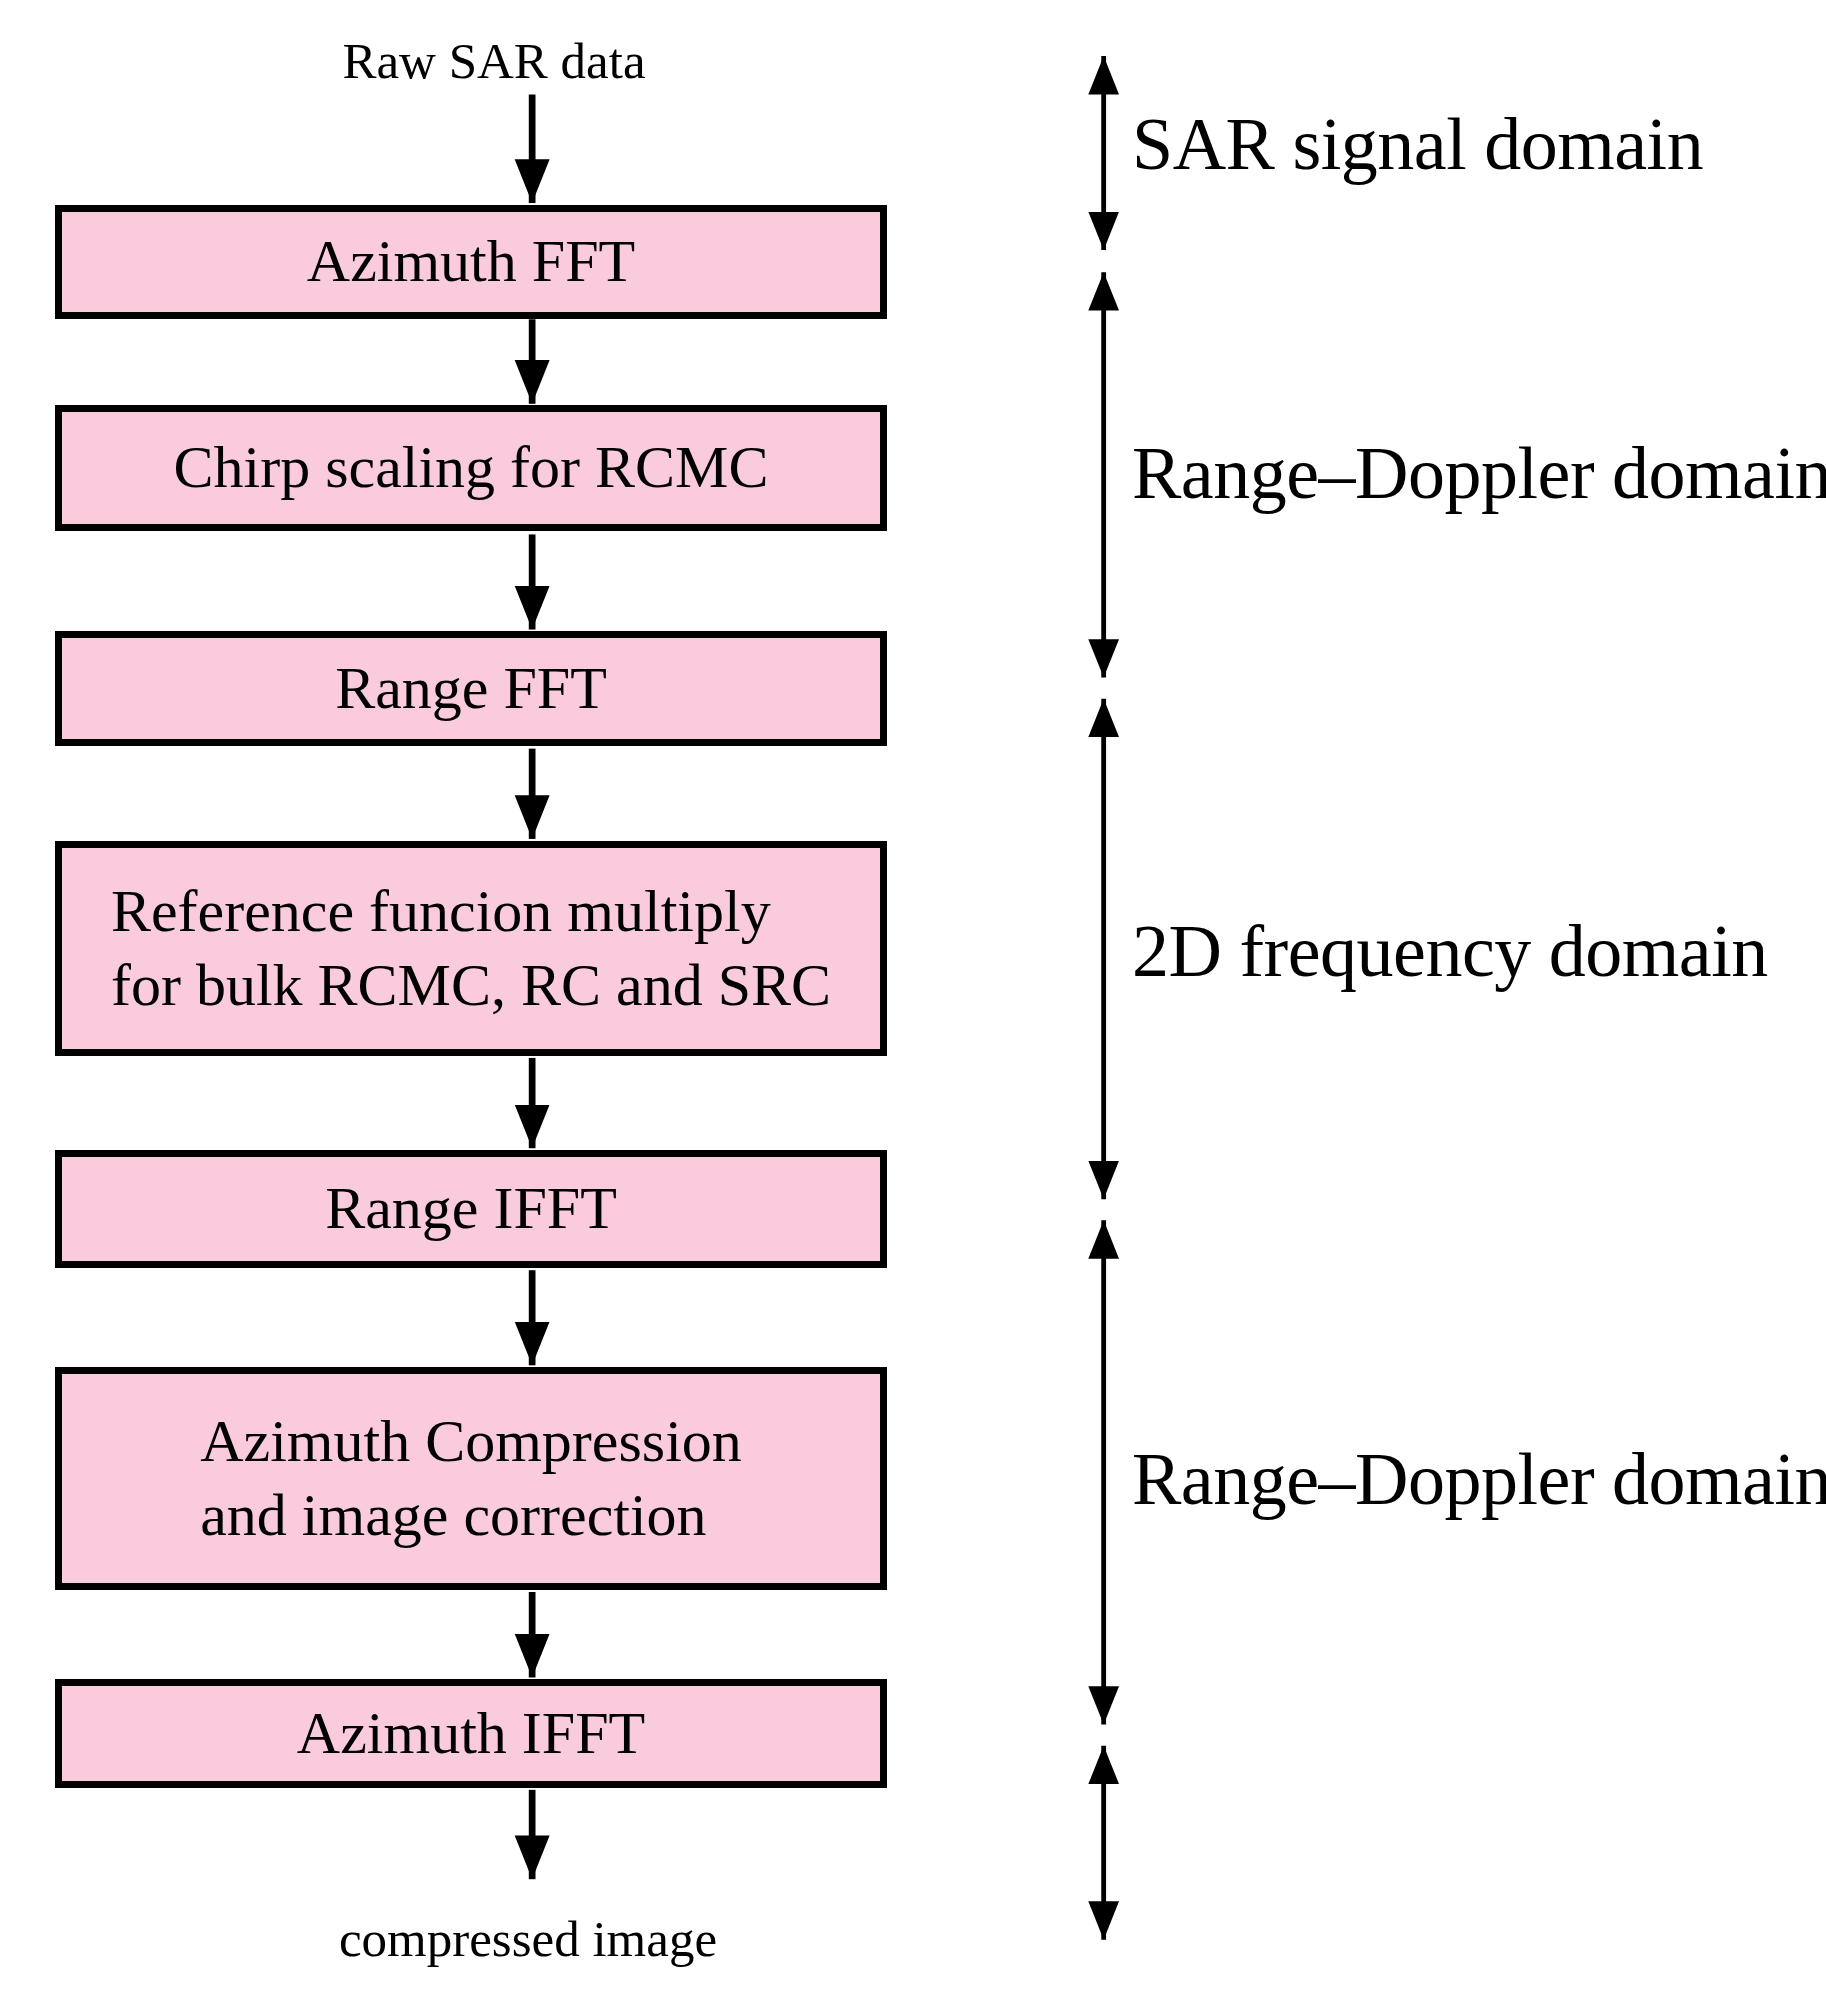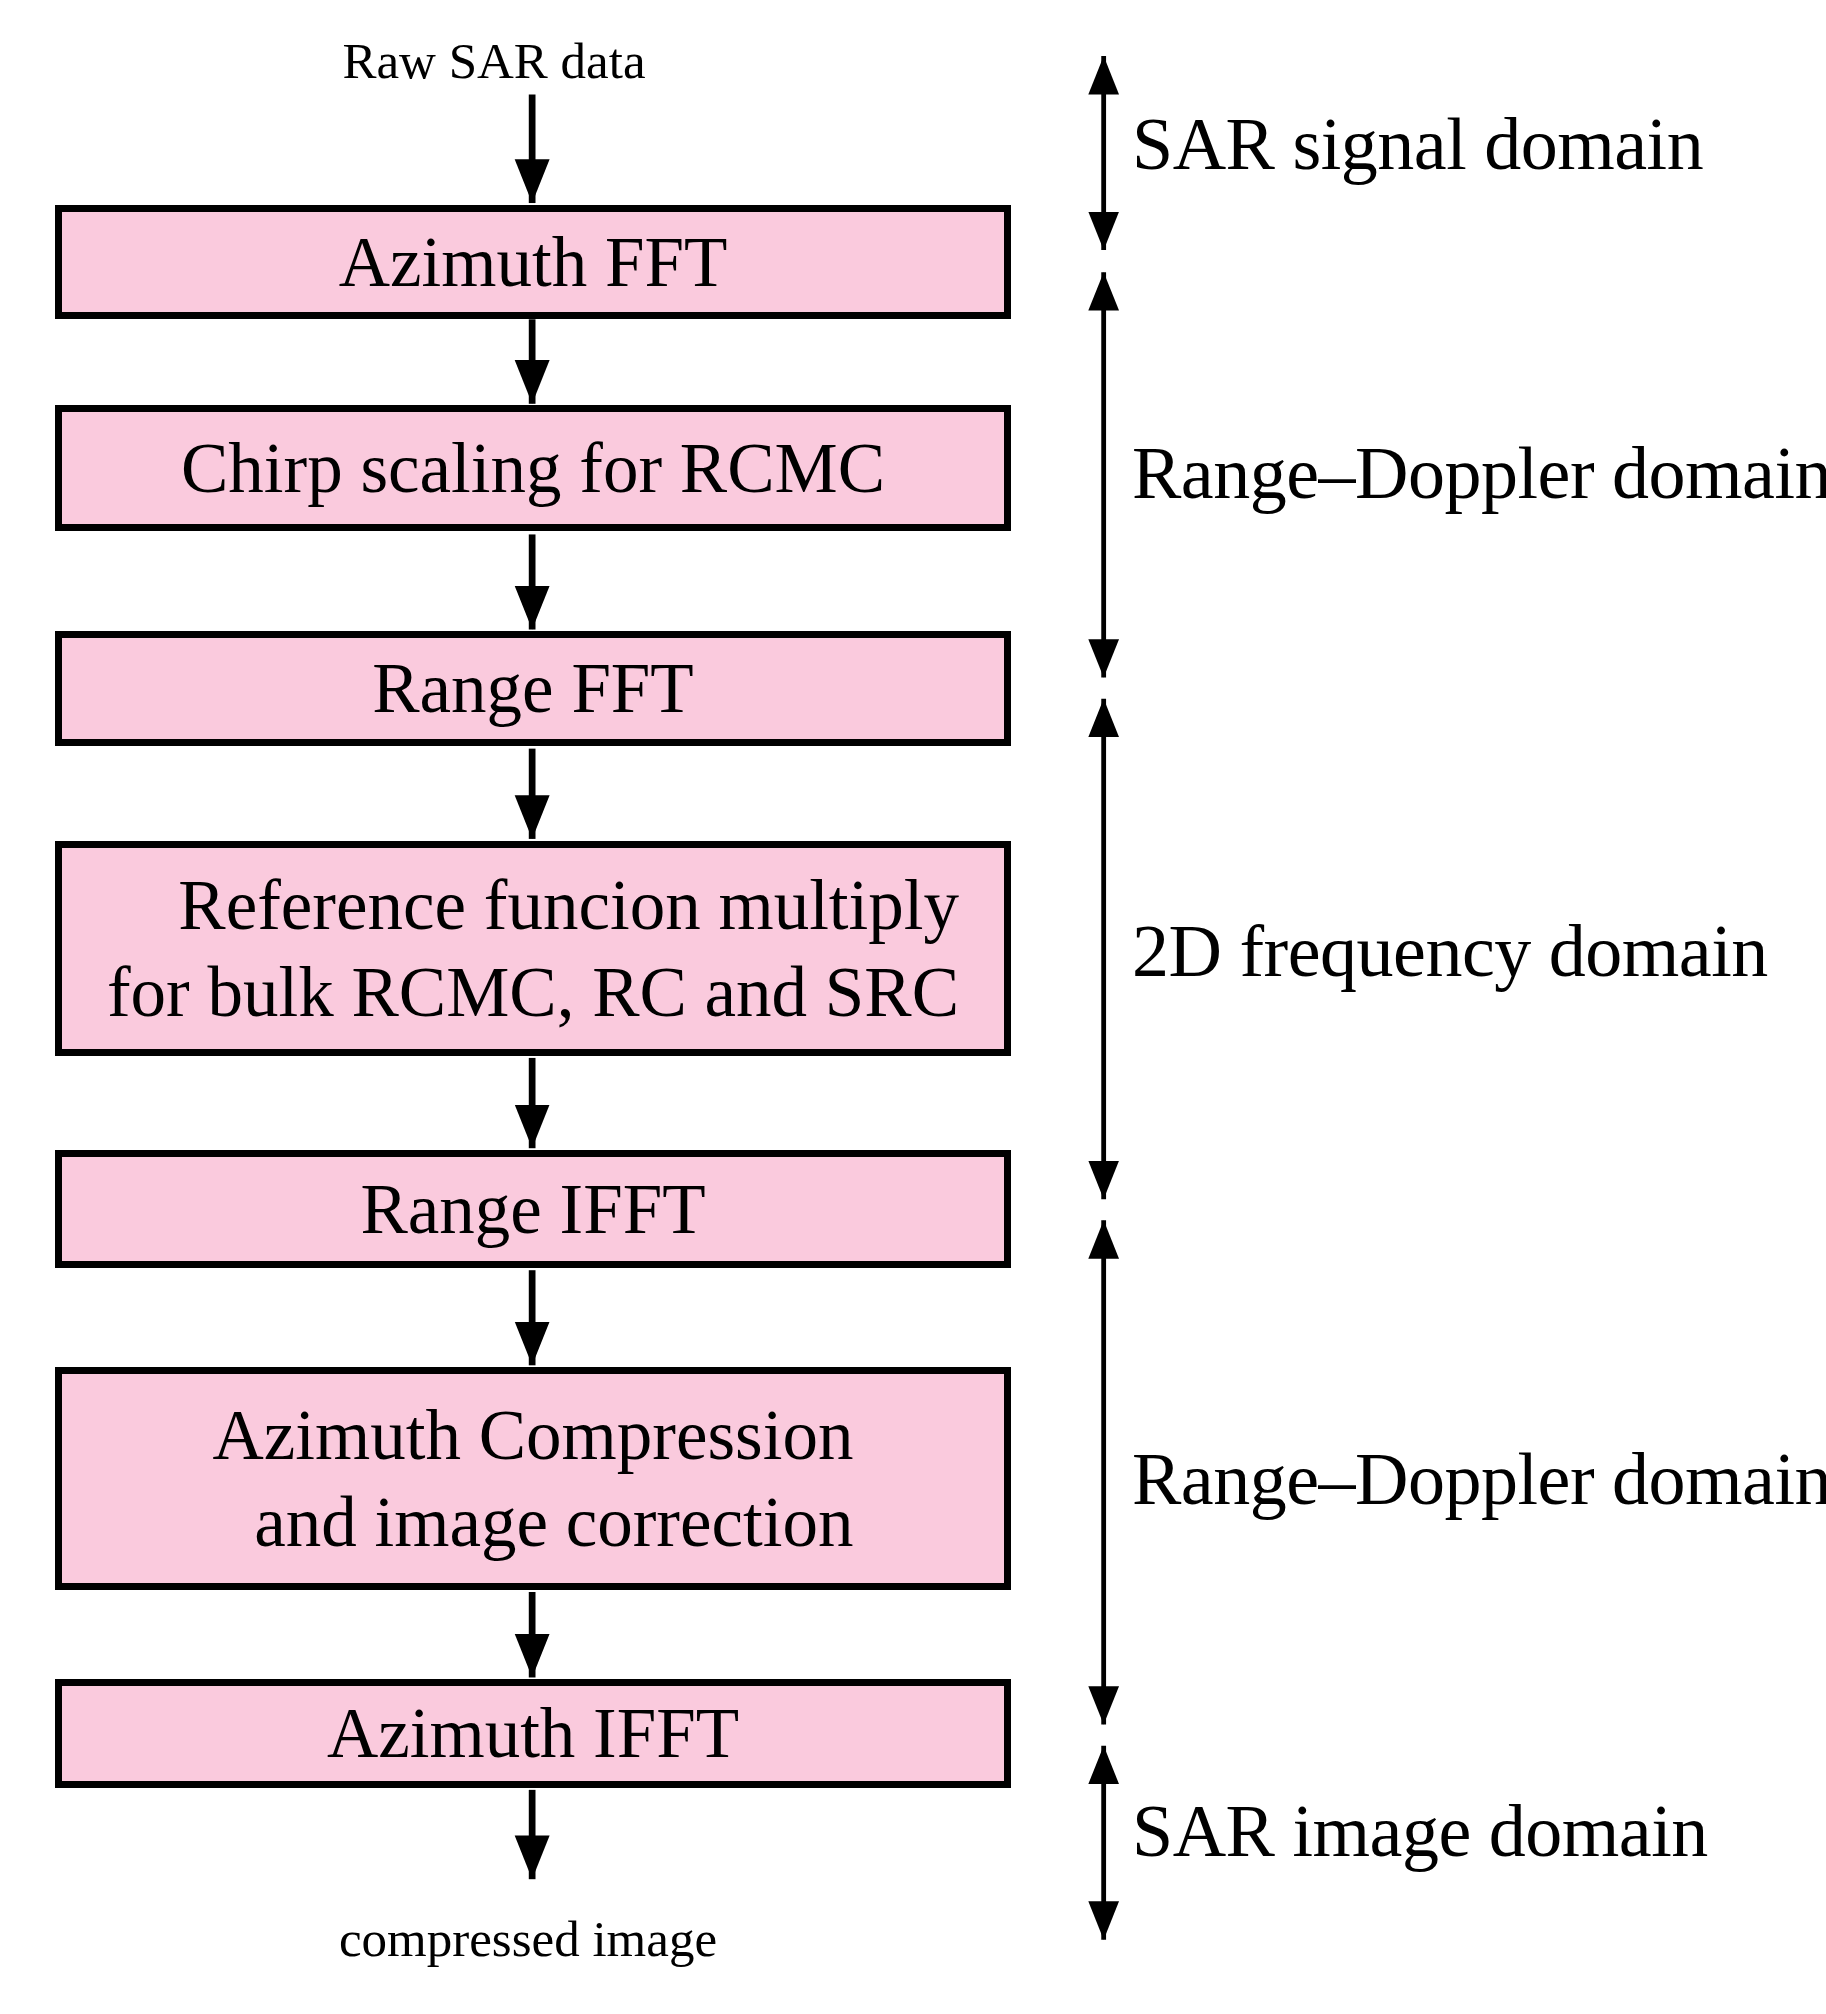--- a/index.html
+++ b/index.html
@@ -21,28 +21,28 @@
   }
   .overlay {
     position: absolute;
     left: 0; top: 0;
     width: 1826px; height: 2015px;
     pointer-events: none;
   }
   .box {
     position: absolute;
     left: 55px;
-    width: 956px;
+    width: 832px;
     background: var(--box-fill);
     border: 7.7px solid var(--ink);
     display: flex;
     align-items: center;
     justify-content: center;
-    text-align: right;
-    font-size: 71px;
+    text-align: left;
+    font-size: 60px;
     line-height: 1.22;
     white-space: pre-line;
   }
   .b1 { top: 205px;  height: 114px; }
   .b2 { top: 405px;  height: 126px; }
   .b3 { top: 631px;  height: 115px; }
   .b4 { top: 841px;  height: 215px; }
   .b5 { top: 1150px; height: 118px; }
   .b6 { top: 1367px; height: 223px; }
   .b7 { top: 1679px; height: 109px; }
@@ -84,21 +84,20 @@
 for bulk RCMC, RC and SRC</div>
   <div class="box b5">Range IFFT</div>
   <div class="box b6">Azimuth Compression
 and image correction</div>
   <div class="box b7">Azimuth IFFT</div>
 
   <div class="domain-label d1">SAR signal domain</div>
   <div class="domain-label d2">Range–Doppler domain</div>
   <div class="domain-label d3">2D frequency domain</div>
   <div class="domain-label d4">Range–Doppler domain</div>
-  <div class="domain-label d5">SAR image domain</div>
 
   <svg class="overlay" width="1826" height="2015" viewBox="0 0 1901 2097" xmlns="http://www.w3.org/2000/svg">
     <defs>
       <marker id="headFlow" viewBox="0 0 10 10" refX="10" refY="5" markerWidth="6.5" markerHeight="6.5" orient="auto-start-reverse">
         <path d="M0 1 L10 5 L0 9 Z" fill="#000"></path>
       </marker>
       <marker id="headRail" viewBox="0 0 10 10" refX="10" refY="5" markerWidth="8" markerHeight="8" orient="auto-start-reverse">
         <path d="M0 1 L10 5 L0 9 Z" fill="#000"></path>
       </marker>
     </defs>

